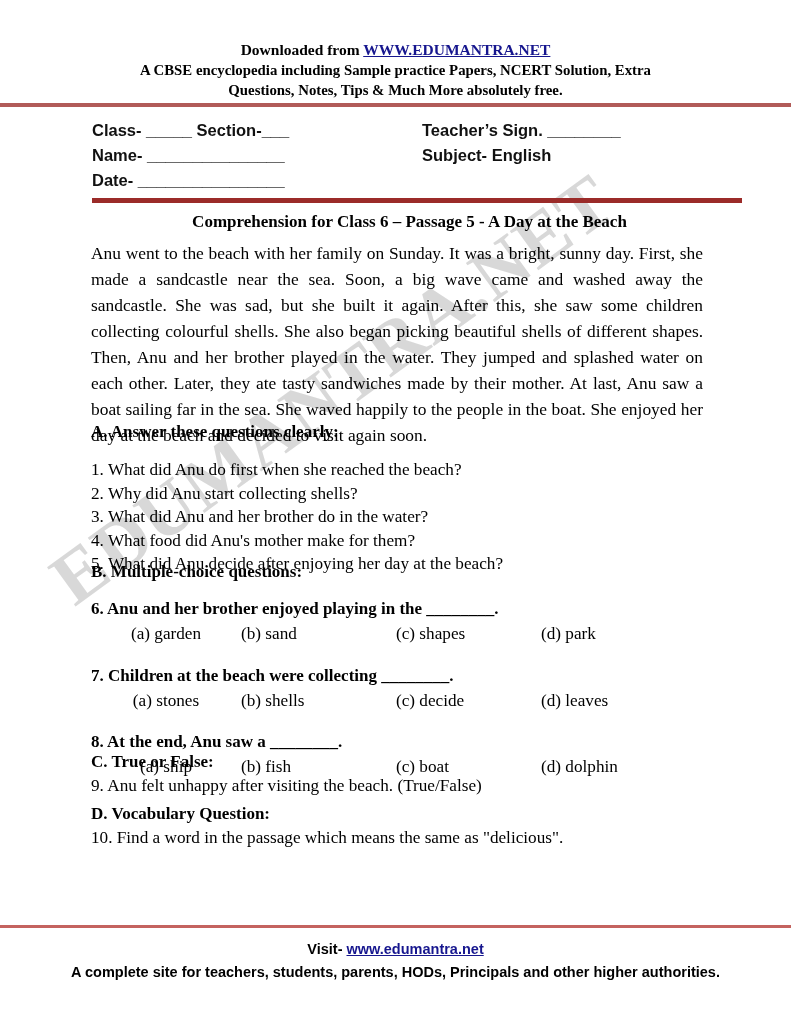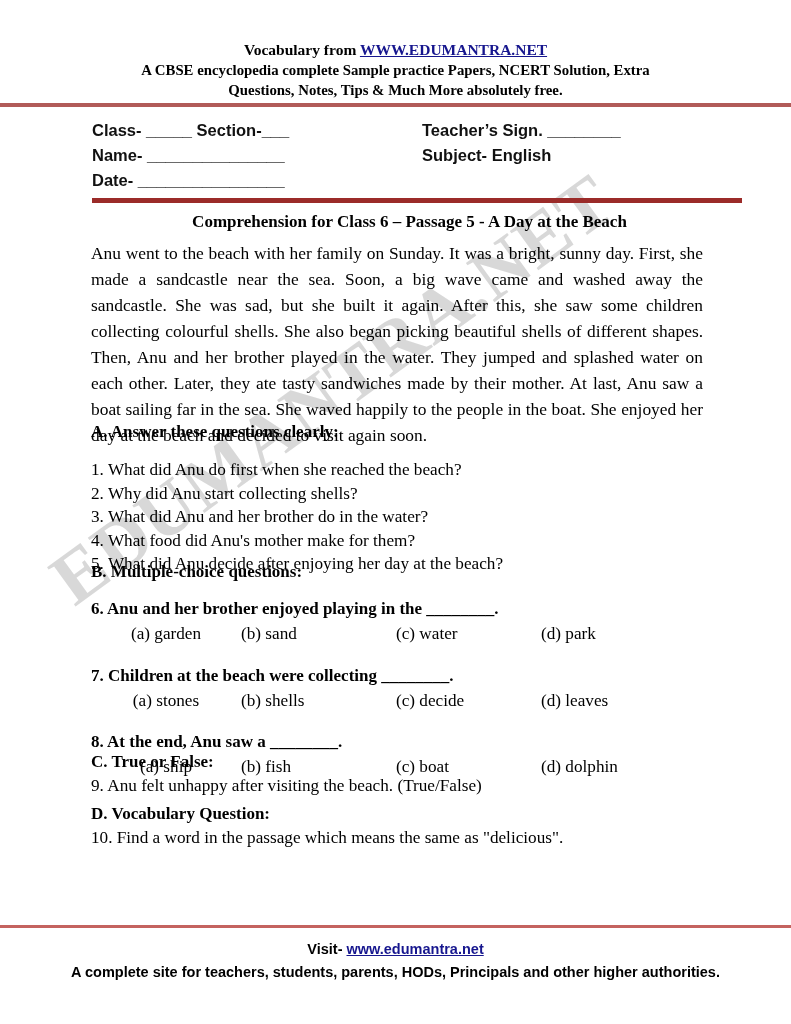--- a/index.html
+++ b/index.html
@@ -229,23 +229,23 @@
 <div class="page">
 
   <div class="watermark">
     <div class="watermark-text">EDUMANTRA.NET</div>
   </div>
 
   <div class="content">
 
     <div class="top-header">
       <div class="line1">
-        <span>Vocabulary from </span><a class="brand-link" href="#">WWW.EDUMANTRA.NET</a>
-      </div>
-      <div class="line2">A CBSE encyclopedia complete Sample practice Papers, NCERT Solution, Extra</div>
+        <span>Downloaded from </span><a class="brand-link" href="#">WWW.EDUMANTRA.NET</a>
+      </div>
+      <div class="line2">A CBSE encyclopedia including Sample practice Papers, NCERT Solution, Extra</div>
       <div class="line2">Questions, Notes, Tips &amp; Much More absolutely free.</div>
     </div>
 
     <div class="rule-top"></div>
 
     <div class="form-block">
       <div class="form-row">
         <div class="form-left">Class- _____ Section-___</div>
         <div class="form-right">Teacher’s Sign. ________</div>
       </div>
@@ -277,21 +277,21 @@
     </div>
 
     <div class="section sec-b">
       <div class="section-heading">B. Multiple-choice questions:</div>
 
       <div class="mcq-block">
         <div class="q-line-bold">6. Anu and her brother enjoyed playing in the ________.</div>
         <div class="options-row">
           <div class="opt opt-a">(a) garden</div>
           <div class="opt opt-b">(b) sand</div>
-          <div class="opt opt-c">(c) water</div>
+          <div class="opt opt-c">(c) shapes</div>
           <div class="opt opt-d">(d) park</div>
         </div>
       </div>
 
       <div class="mcq-block2">
         <div class="q-line-bold">7. Children at the beach were collecting ________.</div>
         <div class="options-row">
           <div class="opt opt-a">(a) stones</div>
           <div class="opt opt-b">(b) shells</div>
           <div class="opt opt-c">(c) decide</div>

